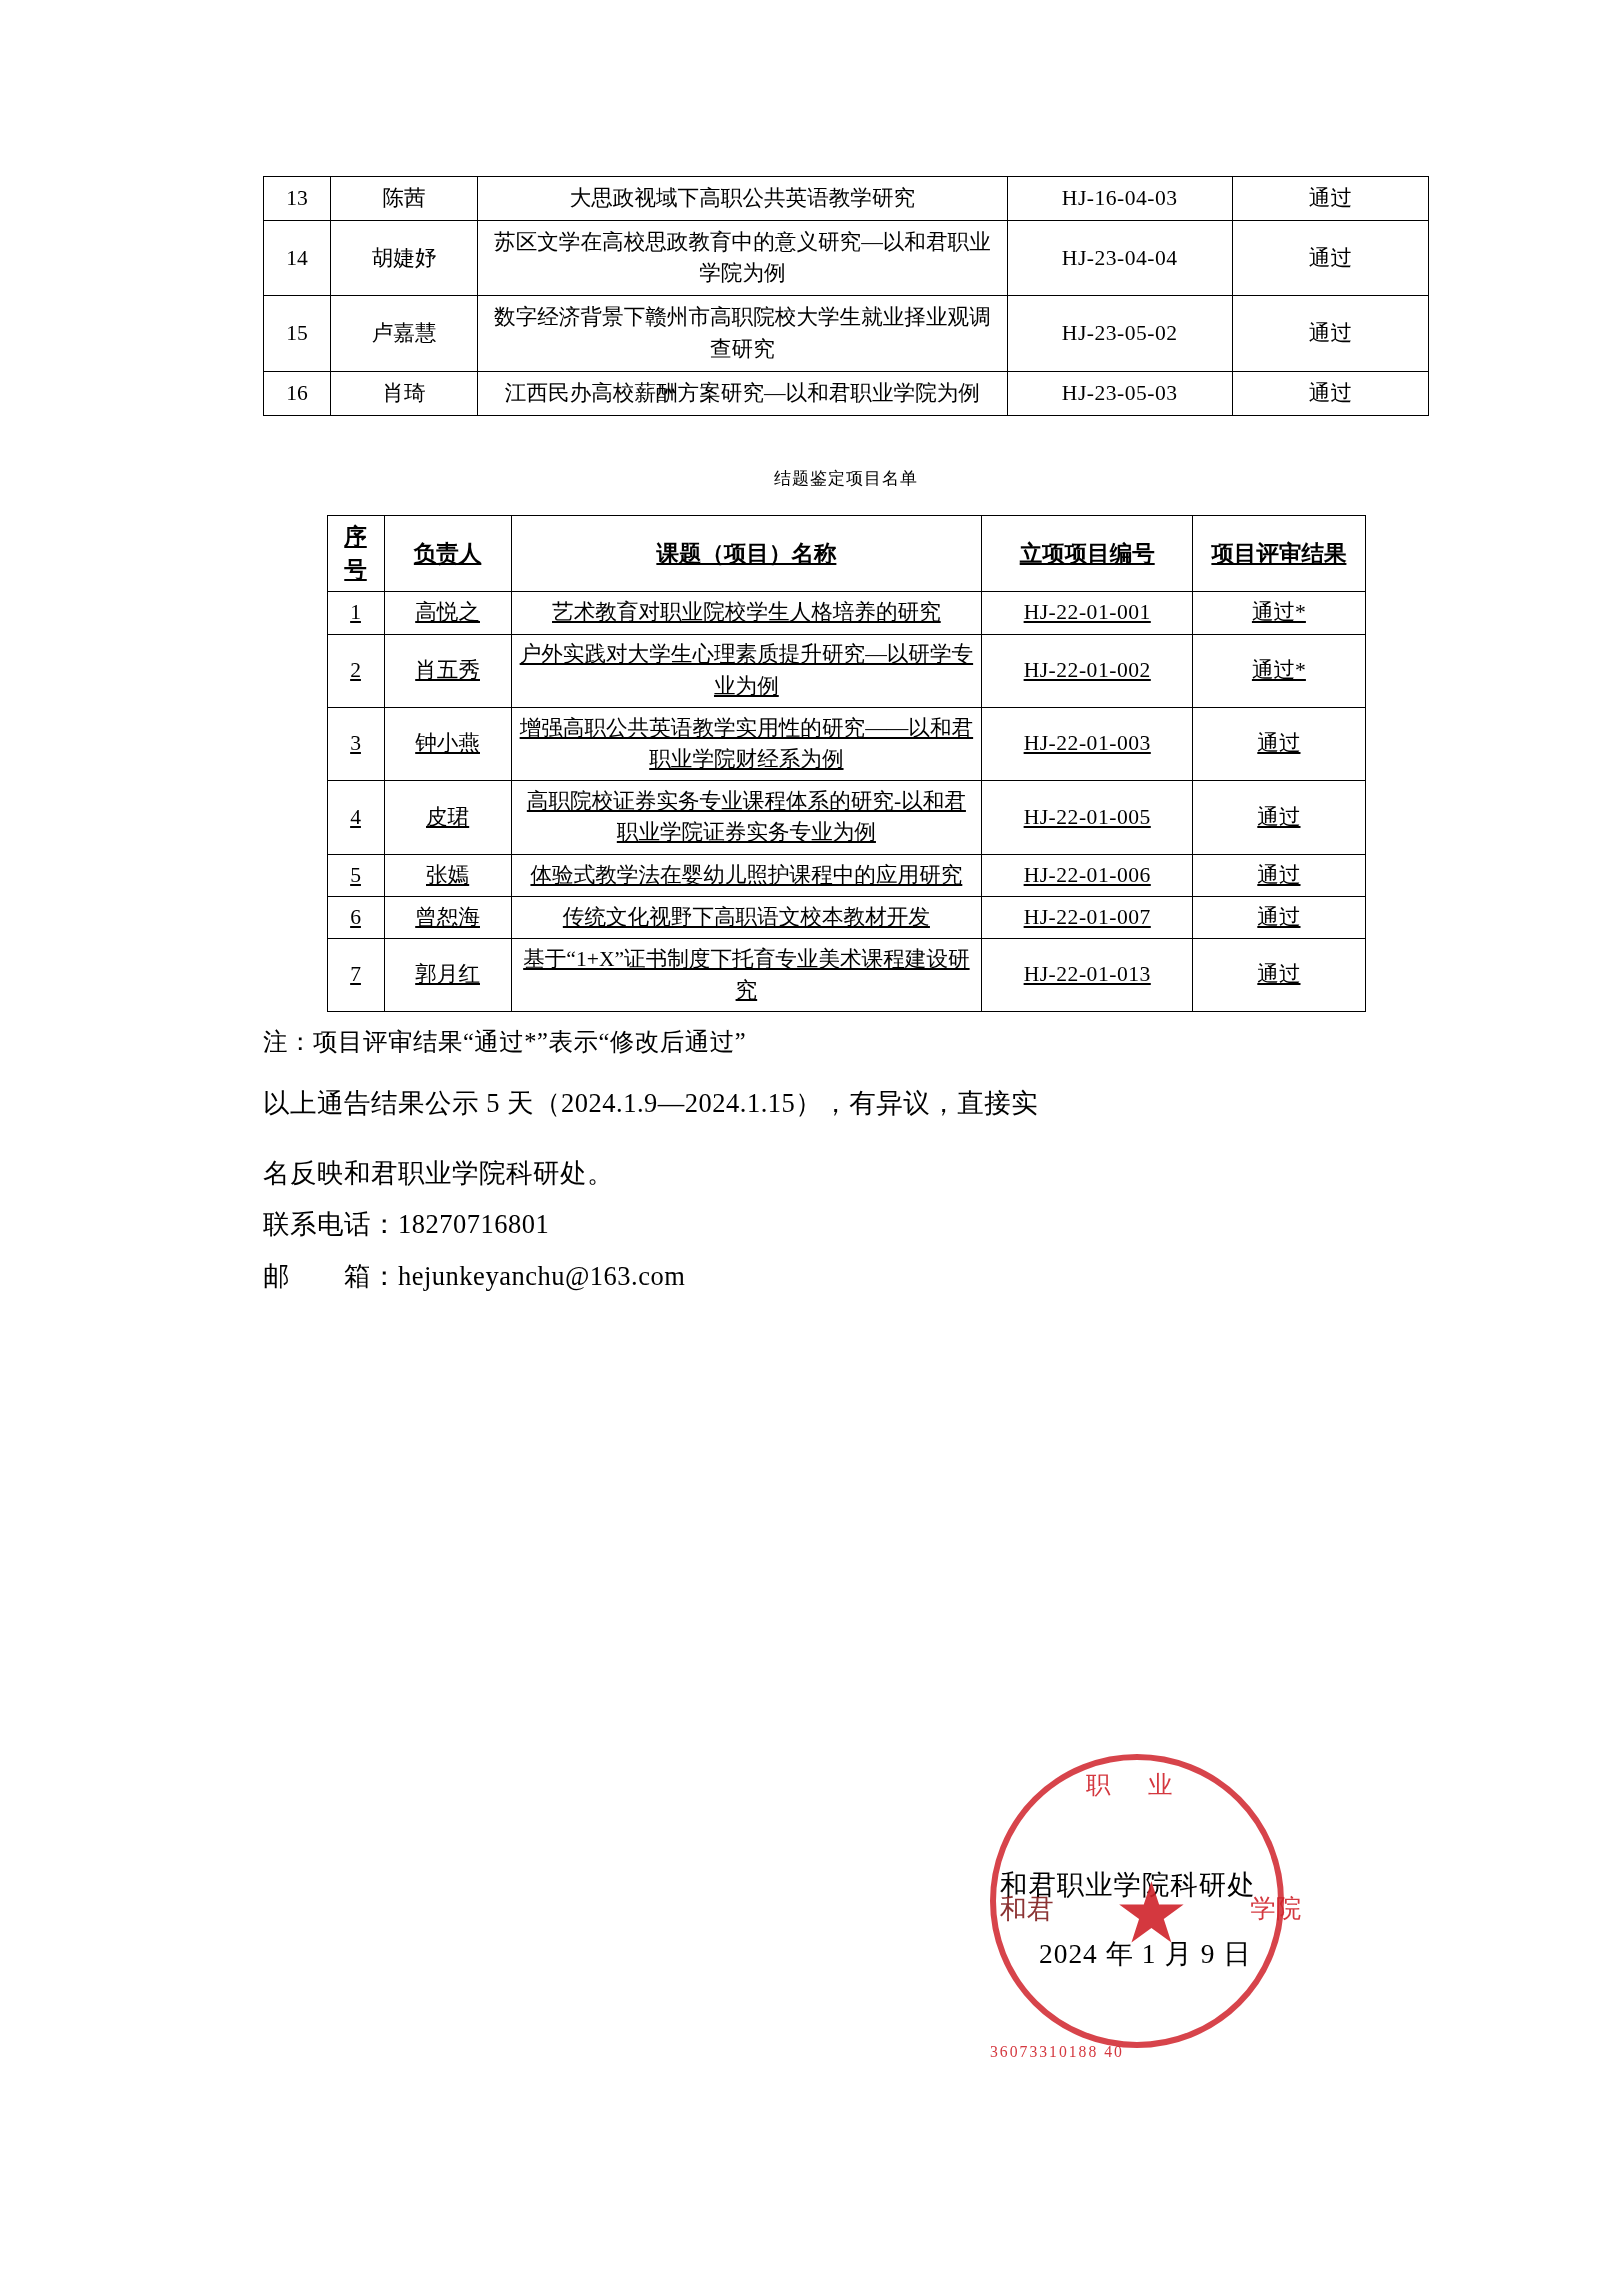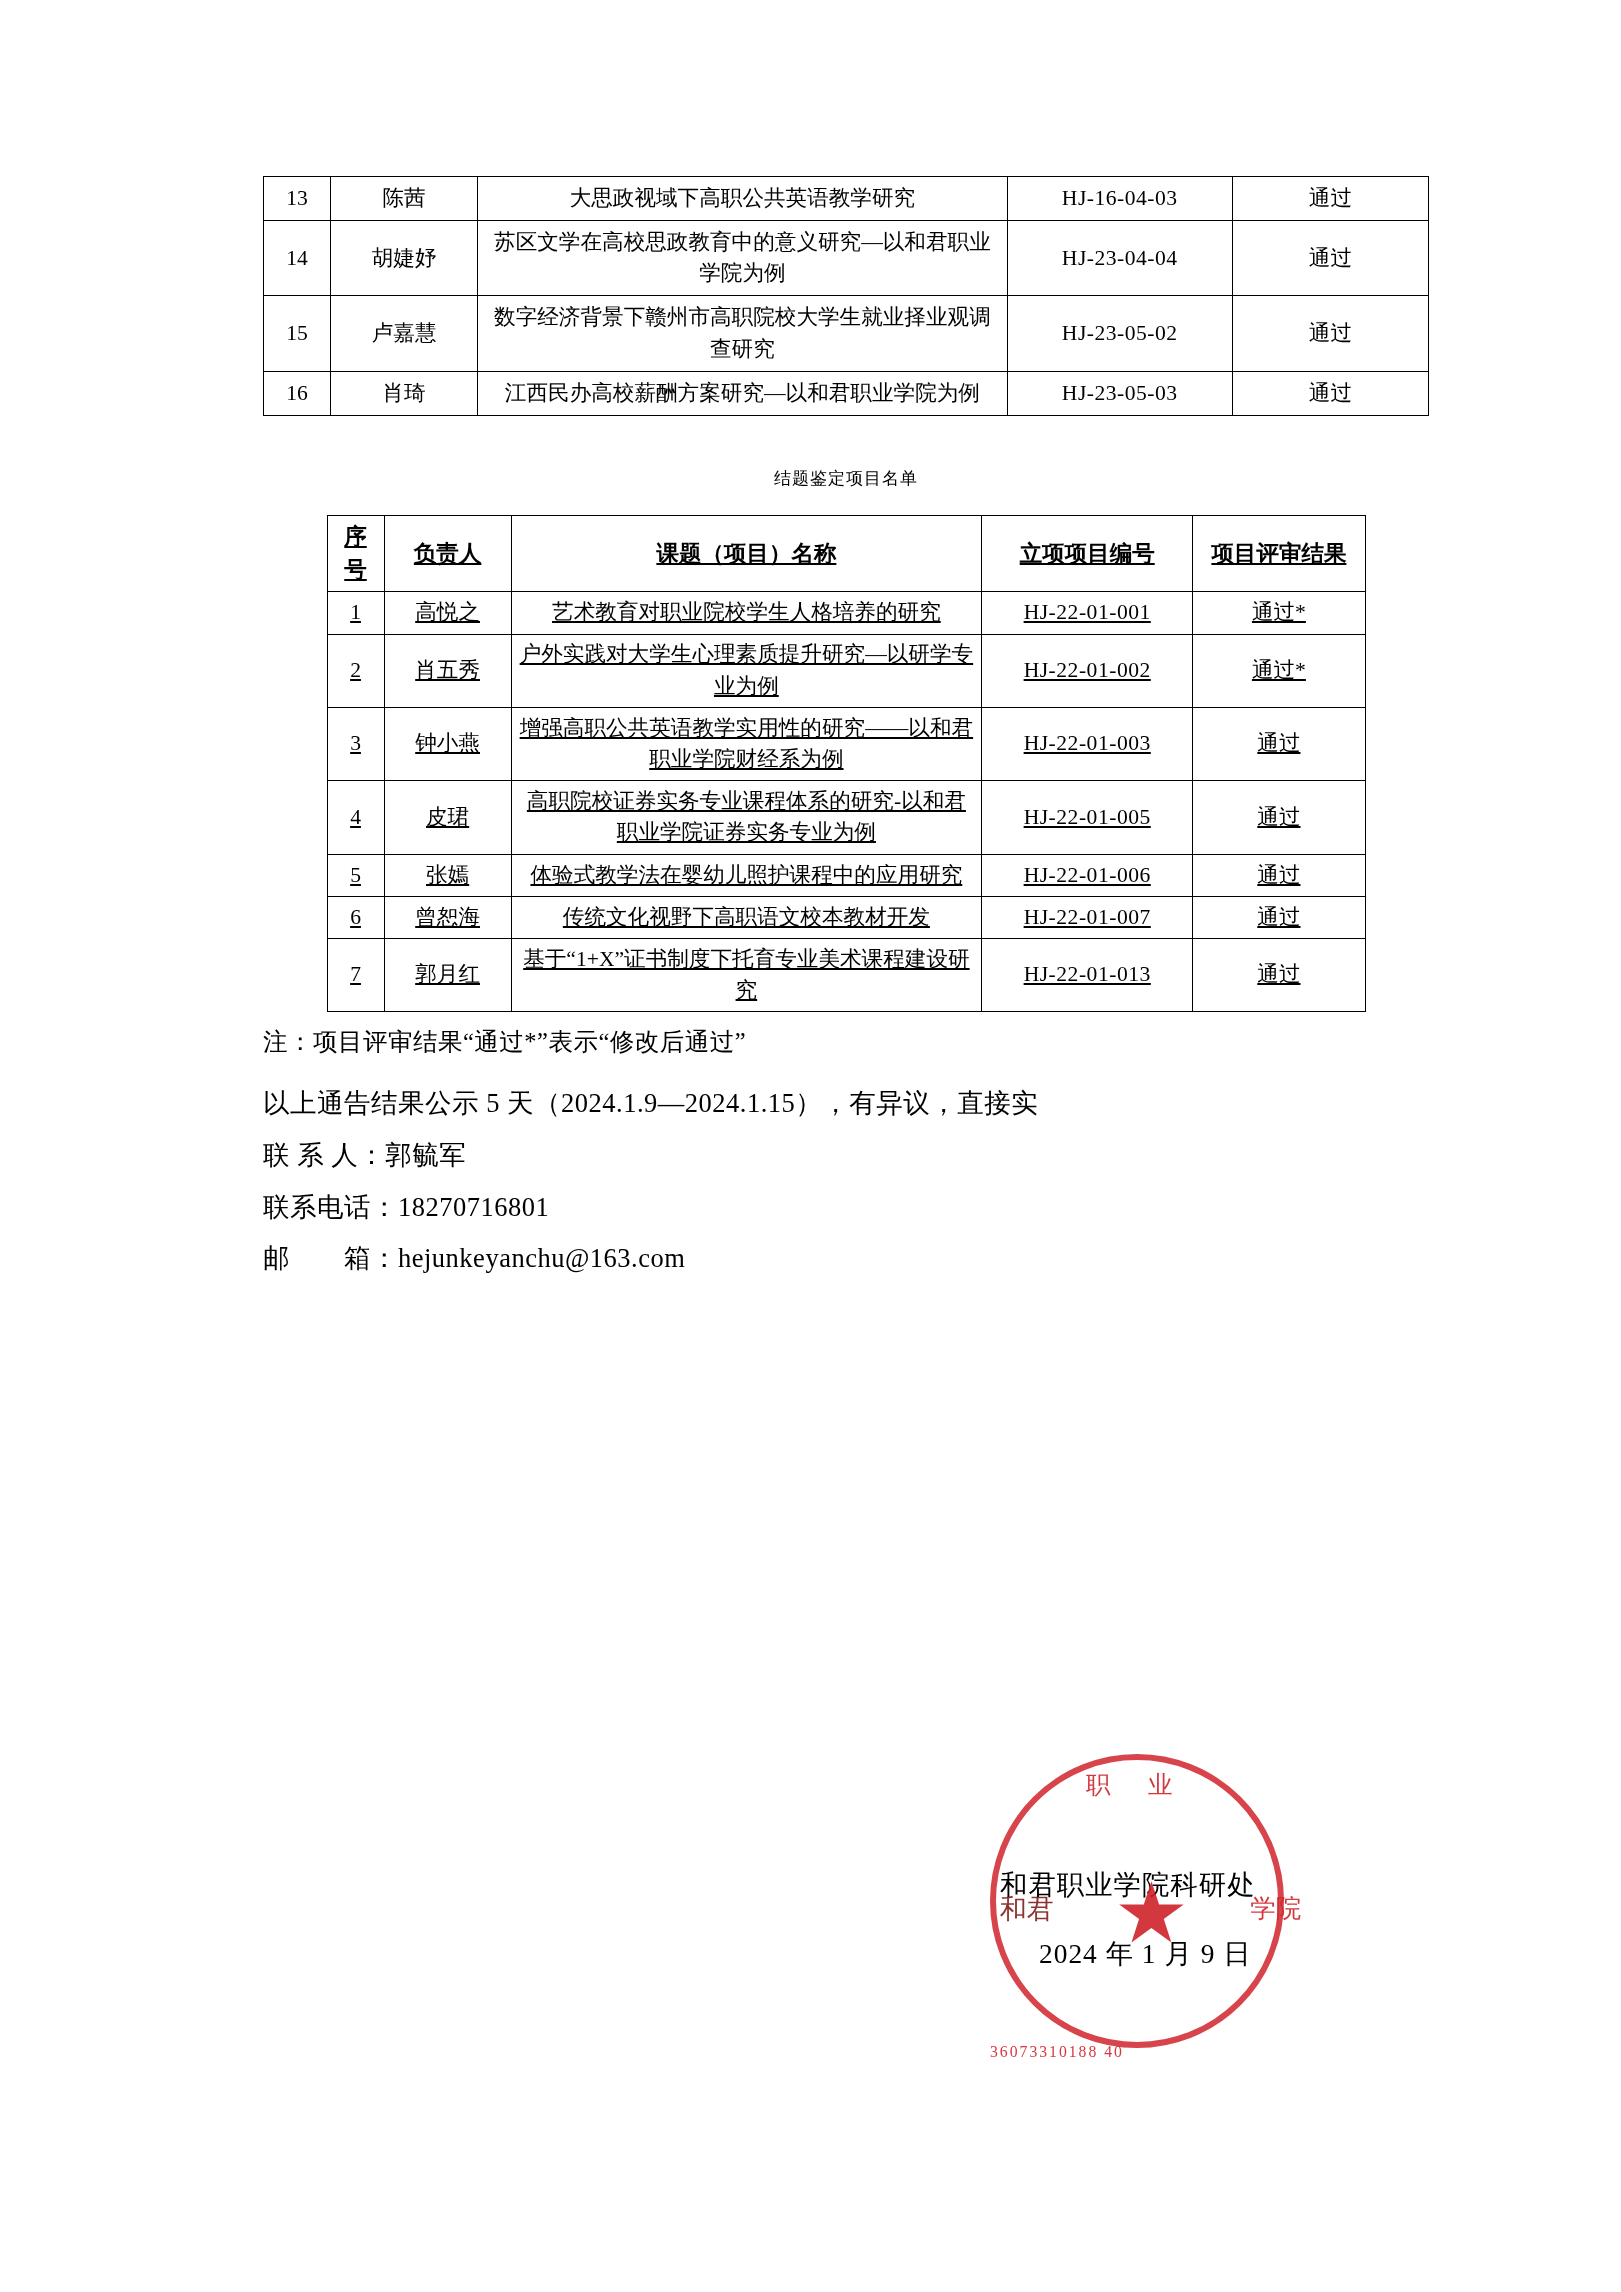--- a/index.html
+++ b/index.html
@@ -309,22 +309,22 @@
           <td class="title-cell">基于“1+X”证书制度下托育专业美术课程建设研究</td>
           <td class="code-cell">HJ-22-01-013</td>
           <td>通过</td>
         </tr>
       </tbody>
     </table>
 
     <div class="note">注：项目评审结果“通过*”表示“修改后通过”</div>
 
     <div class="para">以上通告结果公示 5 天（2024.1.9—2024.1.15），有异议，直接实</div>
-
-    <div class="contact">联 系 人：郭毓军</div>
+    <div class="para">名反映和君职业学院科研处。</div>
+
     <div class="contact">联系电话：18270716801</div>
     <div class="contact mono-inline">邮　　箱：hejunkeyanchu@163.com</div>
 
   </div>
 
   <div class="signature-org">和君职业学院科研处</div>
   <div class="signature-date">2024 年 1 月 9 日</div>
 
   <div class="seal-wrap">
     <div class="seal"></div>

